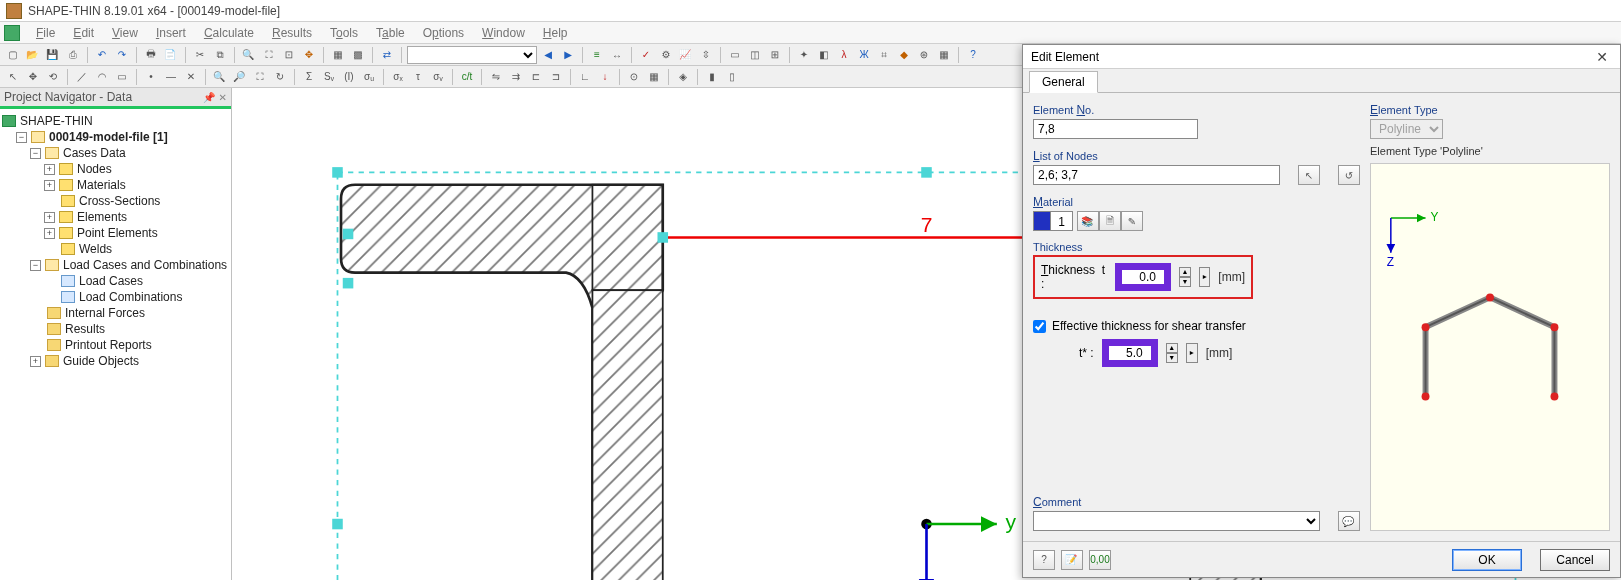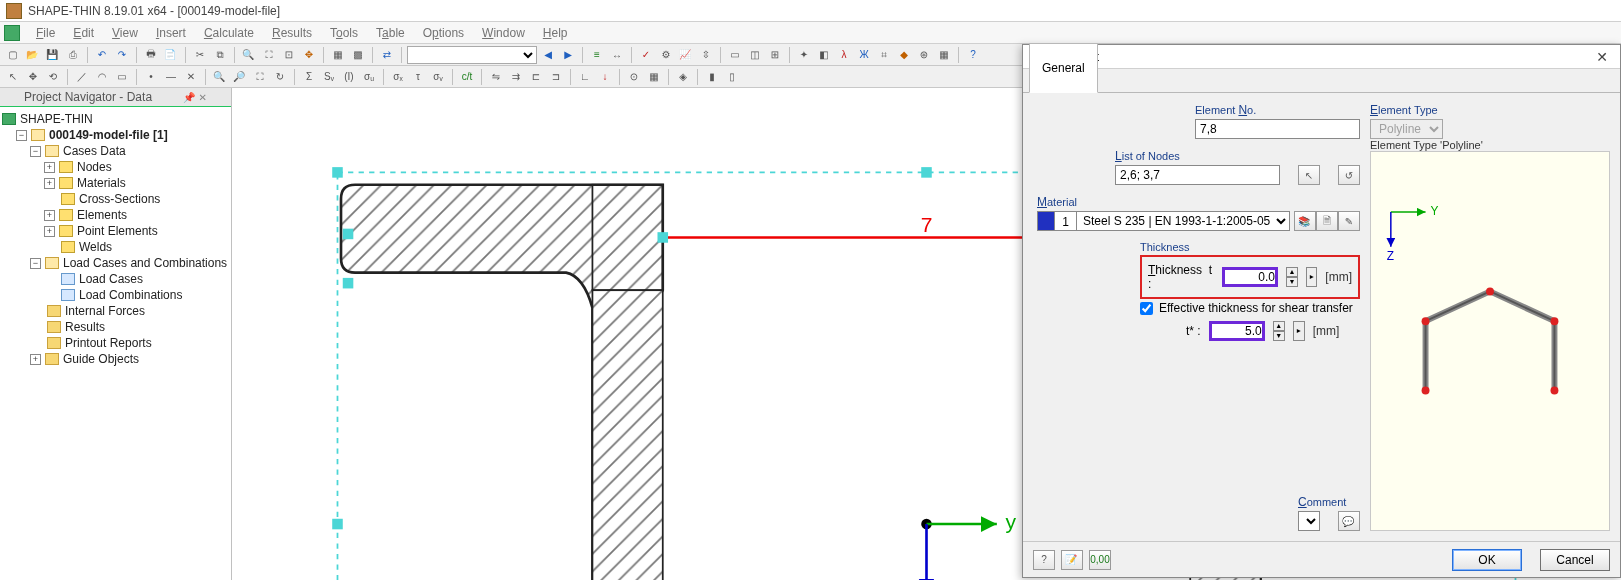--- a/index.html
+++ b/index.html
@@ -24,21 +24,21 @@
   .tbtn.blue { color: #2060c0; }
   .tbtn.red { color: #c02020; }
   .tbtn.green { color: #208020; }
   .tbtn.orange { color: #c06000; }
 
   
   .main { display: flex; height: calc(100% - 22px - 22px - 22px - 22px); }
 
   
   .nav-panel { width: 232px; background: #fff; border-right: 1px solid #c0c0c0; display: flex; flex-direction: column; }
-  .nav-title { background: #e8e8e8; border-bottom: 1px solid #22c55e; padding: 2px 24px; font-size: 11px; color: #555; display: flex; align-items: center; justify-content: space-between; }
+  .nav-title { background: #e8e8e8; border-bottom: 3px solid #22c55e; padding: 2px 4px; font-size: 11px; color: #555; display: flex; align-items: center; justify-content: space-between; }
   .nav-title .pin { font-size: 10px; color: #888; }
   .tree { padding: 4px 2px; overflow: auto; flex: 1; }
   .tree-node { display: flex; align-items: center; gap: 4px; padding: 1px 0; white-space: nowrap; }
   .t-exp { width: 11px; height: 11px; border: 1px solid #888; display: inline-flex; align-items: center; justify-content: center; font-size: 9px; line-height: 1; color: #444; background: #fff; }
   .t-spc { width: 13px; display: inline-block; }
   .t-ico { width: 14px; height: 12px; display: inline-block; }
   .t-ico.app { background: #4a6; border: 1px solid #284; }
   .t-ico.folder { background: #f7d774; border: 1px solid #caa23c; }
   .t-ico.fopen { background: #ffe9a8; border: 1px solid #caa23c; }
   .t-ico.yel { background: #ffe070; border: 1px solid #c0a030; }
@@ -50,43 +50,43 @@
 
   
   .canvas-wrap { flex: 1; background: #fff; position: relative; overflow: hidden; }
   .canvas { position: absolute; inset: 0; }
 
   
   .dialog { position: absolute; right: 0; top: 44px; width: 599px; height: 534px; background: #f0f0f0; border: 1px solid #888; box-shadow: -2px 2px 8px rgba(0,0,0,0.25); display: flex; flex-direction: column; }
   .dlg-title { height: 24px; background: #fff; display: flex; align-items: center; justify-content: space-between; padding: 0 8px; border-bottom: 1px solid #d0d0d0; }
   .dlg-title .x { font-size: 14px; color: #444; padding: 0 4px; }
   .dlg-tabs { height: 24px; display: flex; align-items: flex-end; padding: 0 6px; border-bottom: 1px solid #b8b8b8; background: #f0f0f0; }
-  .dlg-tab { padding: 17px 12px; background: #fff; border: 1px solid #b8b8b8; border-bottom: 1px solid #fff; position: relative; top: 1px; }
+  .dlg-tab { padding: 3px 12px; background: #fff; border: 1px solid #b8b8b8; border-bottom: 1px solid #fff; position: relative; top: 1px; }
   .dlg-body { flex: 1; display: flex; gap: 10px; padding: 10px; overflow: hidden; }
-  .dlg-left { flex: 1; display: flex; flex-direction: column; gap: 10px; align-items: flex-end; }
-  .dlg-right { width: 240px; display: flex; flex-direction: column; }
+  .dlg-left { flex: 1; display: flex; flex-direction: column; gap: 10px; }
+  .dlg-right { width: 240px; display: flex; flex-direction: column; gap: 6px; }
   .group { }
   .group-label { color: #1a3f8b; font-size: 11px; margin-bottom: 2px; display: block; }
   .group-label u { text-decoration: underline; }
   .field-row { display: flex; align-items: center; gap: 18px; }
   .txt { height: 20px; border: 1px solid #888; background: #fff; padding: 0 4px; flex: 1; }
   .txt.ro { background: #eee; }
   .btnico { width: 22px; height: 20px; border: 1px solid #999; background: linear-gradient(#fff,#e6e6e6); display: flex; align-items: center; justify-content: center; font-size: 10px; color: #555; }
   .mat-row { display: flex; align-items: center; gap: 0; }
   .mat-sw { width: 18px; height: 20px; border: 1px solid #888; background: #2030c0; }
   .mat-num { width: 22px; height: 20px; border: 1px solid #888; border-left: none; background: #fff; text-align: center; line-height: 20px; }
   .mat-sel { height: 20px; border: 1px solid #888; border-left: none; background: #fff; padding: 0 2px; flex: 1; }
   .thick-box { border: 2px solid #d22; padding: 6px; display: flex; align-items: center; gap: 8px; width: 220px; }
   .thick-label { }
-  .num-input { width: 56px; height: 20px; border: 3px solid #6d28d9; background: #fff; text-align: right; padding: 0 0; }
+  .num-input { width: 56px; height: 28px; border: 7px solid #6d28d9; background: #fff; text-align: right; padding: 0 8px; }
   .spin { display: inline-flex; flex-direction: column; }
   .spin div { width: 12px; height: 10px; border: 1px solid #888; background: #eee; font-size: 7px; line-height: 8px; text-align: center; }
   .stepbtn { width: 12px; height: 20px; border: 1px solid #888; background: #eee; font-size: 8px; text-align: center; line-height: 18px; }
   .unit { color: #333; }
-  .chk-row { display: flex; align-items: center; gap: 6px; margin-top: 2px; }
+  .chk-row { display: flex; align-items: center; gap: 6px; margin-top: 20px; }
   .chk-row input { width: 13px; height: 13px; }
   .tstar-row { display: flex; align-items: center; gap: 8px; margin-top: 6px; margin-left: 46px; }
   .preview { flex: 1; border: 1px solid #c8c8c8; background: #fffff0; position: relative; }
   .dlg-footer { height: 36px; border-top: 1px solid #c8c8c8; display: flex; align-items: center; justify-content: space-between; padding: 0 10px; background: #f0f0f0; }
   .foot-left { display: flex; gap: 6px; }
   .dlg-btn { width: 70px; height: 22px; border: 1px solid #707070; background: linear-gradient(#fff,#e4e4e4); }
   .dlg-btn.primary { border: 1px solid #2a6fd6; box-shadow: inset 0 0 0 1px #7fb3ff; }
   .combo { height: 20px; border: 1px solid #888; background: #fff; flex: 1; }
 </style>
 </head>
@@ -389,23 +389,20 @@
           <input class="txt" value="2,6; 3,7" style="">
           <div class="btnico">↖</div>
           <div class="btnico">↺</div>
         </div>
       </div>
       <div class="group">
         <span class="group-label"><u>M</u>aterial</span>
         <div class="mat-row">
           <div class="mat-sw"></div>
           <div class="mat-num">1</div>
-          <select class="mat-sel">
-            <option>Steel S 235 | EN 1993-1-1:2005-05</option>
-          </select>
           <div class="btnico" style="margin-left:4px">📚</div>
           <div class="btnico">🗎</div>
           <div class="btnico">✎</div>
         </div>
       </div>
       <div class="group">
         <span class="group-label">Thickness</span>
         <div class="thick-box">
           <span class="thick-label"><u>T</u>hickness&nbsp;&nbsp;t :</span>
           <input class="num-input" value="0.0" style="">

